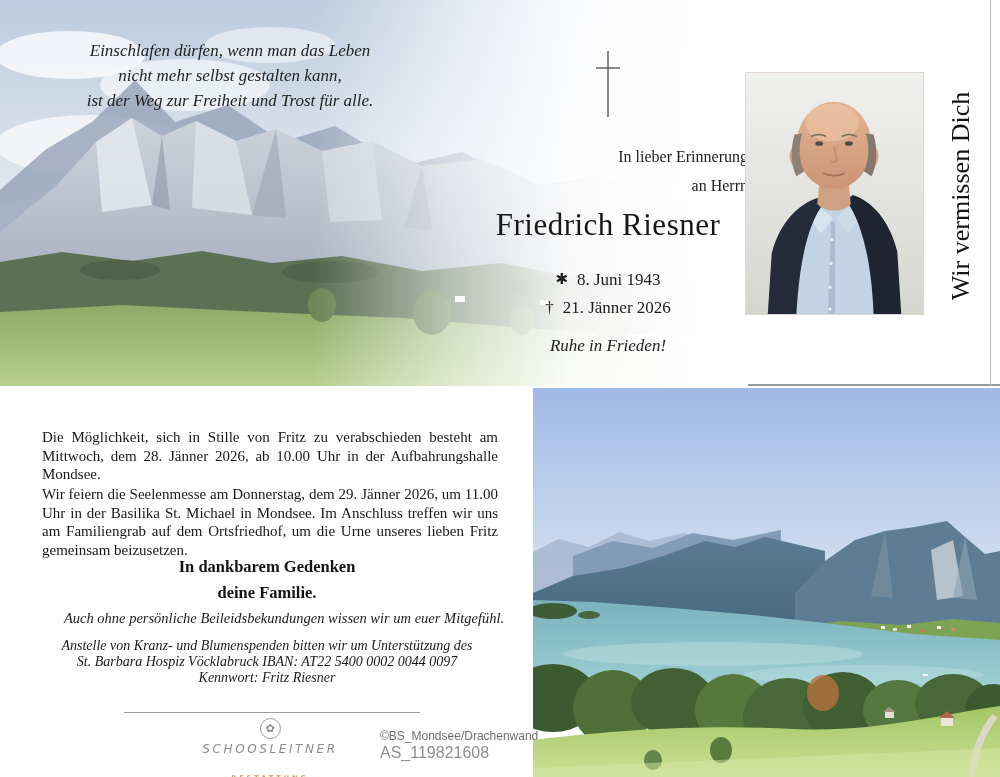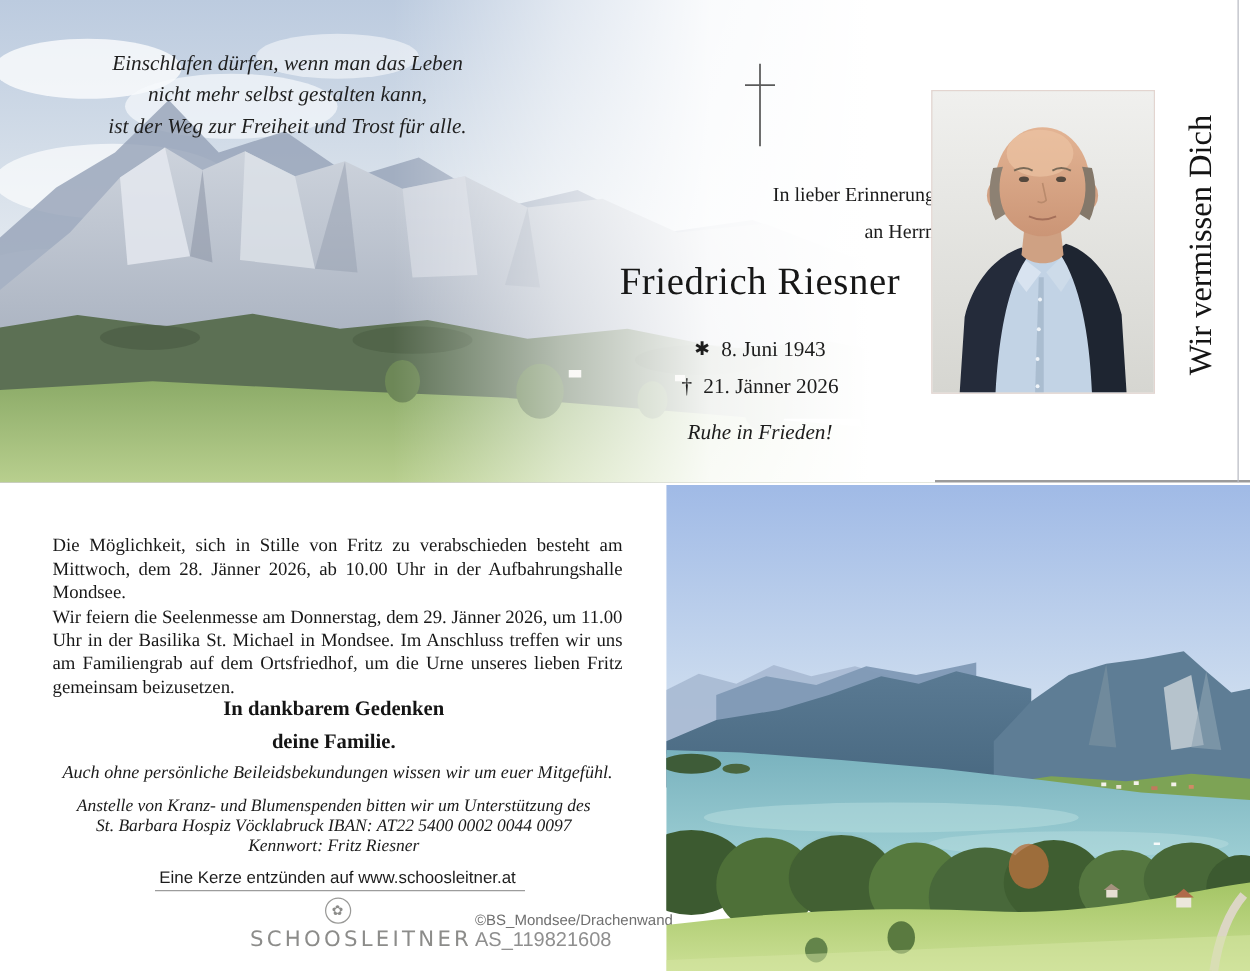--- a/index.html
+++ b/index.html
@@ -55,37 +55,37 @@
   .para { position:absolute; left:42px; width:456px; text-align:justify;
           font-size:15px; line-height:18.5px; color:#181818; }
   .para1 { top:40px; }
   .para2 { top:97px; }
 
   .grat { position:absolute; left:37px; width:460px; text-align:center;
           font-weight:bold; font-size:16.5px; color:#141414; }
   .grat1 { top:169px; }
   .grat2 { top:195px; }
 
-  .condolence { position:absolute; left:20px; top:222px; width:500px; text-align:center;
+  .condolence { position:absolute; left:34px; top:222px; width:500px; text-align:center;
                 font-style:italic; font-size:14.5px; color:#1a1a1a; }
 
   .donation { position:absolute; left:27px; top:250px; width:480px; text-align:center;
               font-style:italic; font-size:14px; line-height:16px; color:#1a1a1a; }
 
   .candle { position:absolute; left:60px; top:306px; width:420px; text-align:center;
             font-family:"Liberation Sans", sans-serif; font-size:13.5px; color:#1c1c1c; }
 
   .divider { position:absolute; left:124px; top:324px; width:296px; height:1px; background:#9c9c9c; }
 
   .fh-logo { position:absolute; left:200px; top:330px; width:140px; text-align:center;
              font-family:"DejaVu Sans", sans-serif; }
   .fh-logo .rose { width:21px; height:21px; line-height:19px; margin:0 auto;
                    border:1px solid #9a9a98; border-radius:50%;
                    font-size:11px; color:#8c8c8a; text-align:center; }
-  .fh-name { margin-top:3px; font-size:17px; letter-spacing:2.6px; color:#8c8c8a; }
+  .fh-name { margin-top:3px; font-size:12px; letter-spacing:2.6px; color:#8c8c8a;font-style:italic; }
   .fh-sub  { margin-top:18px; font-size:6.5px; letter-spacing:3px; color:#c49a5c; font-weight:bold;text-decoration:underline; }
 
   .credit { position:absolute; left:380px; top:341px; width:150px;
             font-family:"Liberation Sans", sans-serif; }
   .credit-main { font-size:12px; color:#6f6f6f; }
   .credit-id   { font-size:16px; color:#8f8f8f; margin-top:1px; }
 
   .lake-photo { position:absolute; left:533px; top:0; width:467px; height:389px; }
   .lake-photo svg { width:100%; height:100%; display:block; }
 </style>
@@ -227,21 +227,20 @@
       <div class="grat grat2">deine Familie.</div>
 
       <div class="condolence">Auch ohne persönliche Beileidsbekundungen wissen wir um euer Mitgefühl.</div>
 
       <div class="donation">
         <div>Anstelle von Kranz- und Blumenspenden bitten wir um Unterstützung des</div>
         <div>St. Barbara Hospiz Vöcklabruck IBAN: AT22 5400 0002 0044 0097</div>
         <div>Kennwort: Fritz Riesner</div>
       </div>
 
-      <div class="candle">Eine Kerze entzünden auf www.schoosleitner.at</div>
 
       <div class="divider"></div>
 
       <div class="fh-logo">
         <div class="rose">✿</div>
         <div class="fh-name">SCHOOSLEITNER</div>
         <div class="fh-sub">BESTATTUNG</div>
       </div>
 
       <div class="credit">

